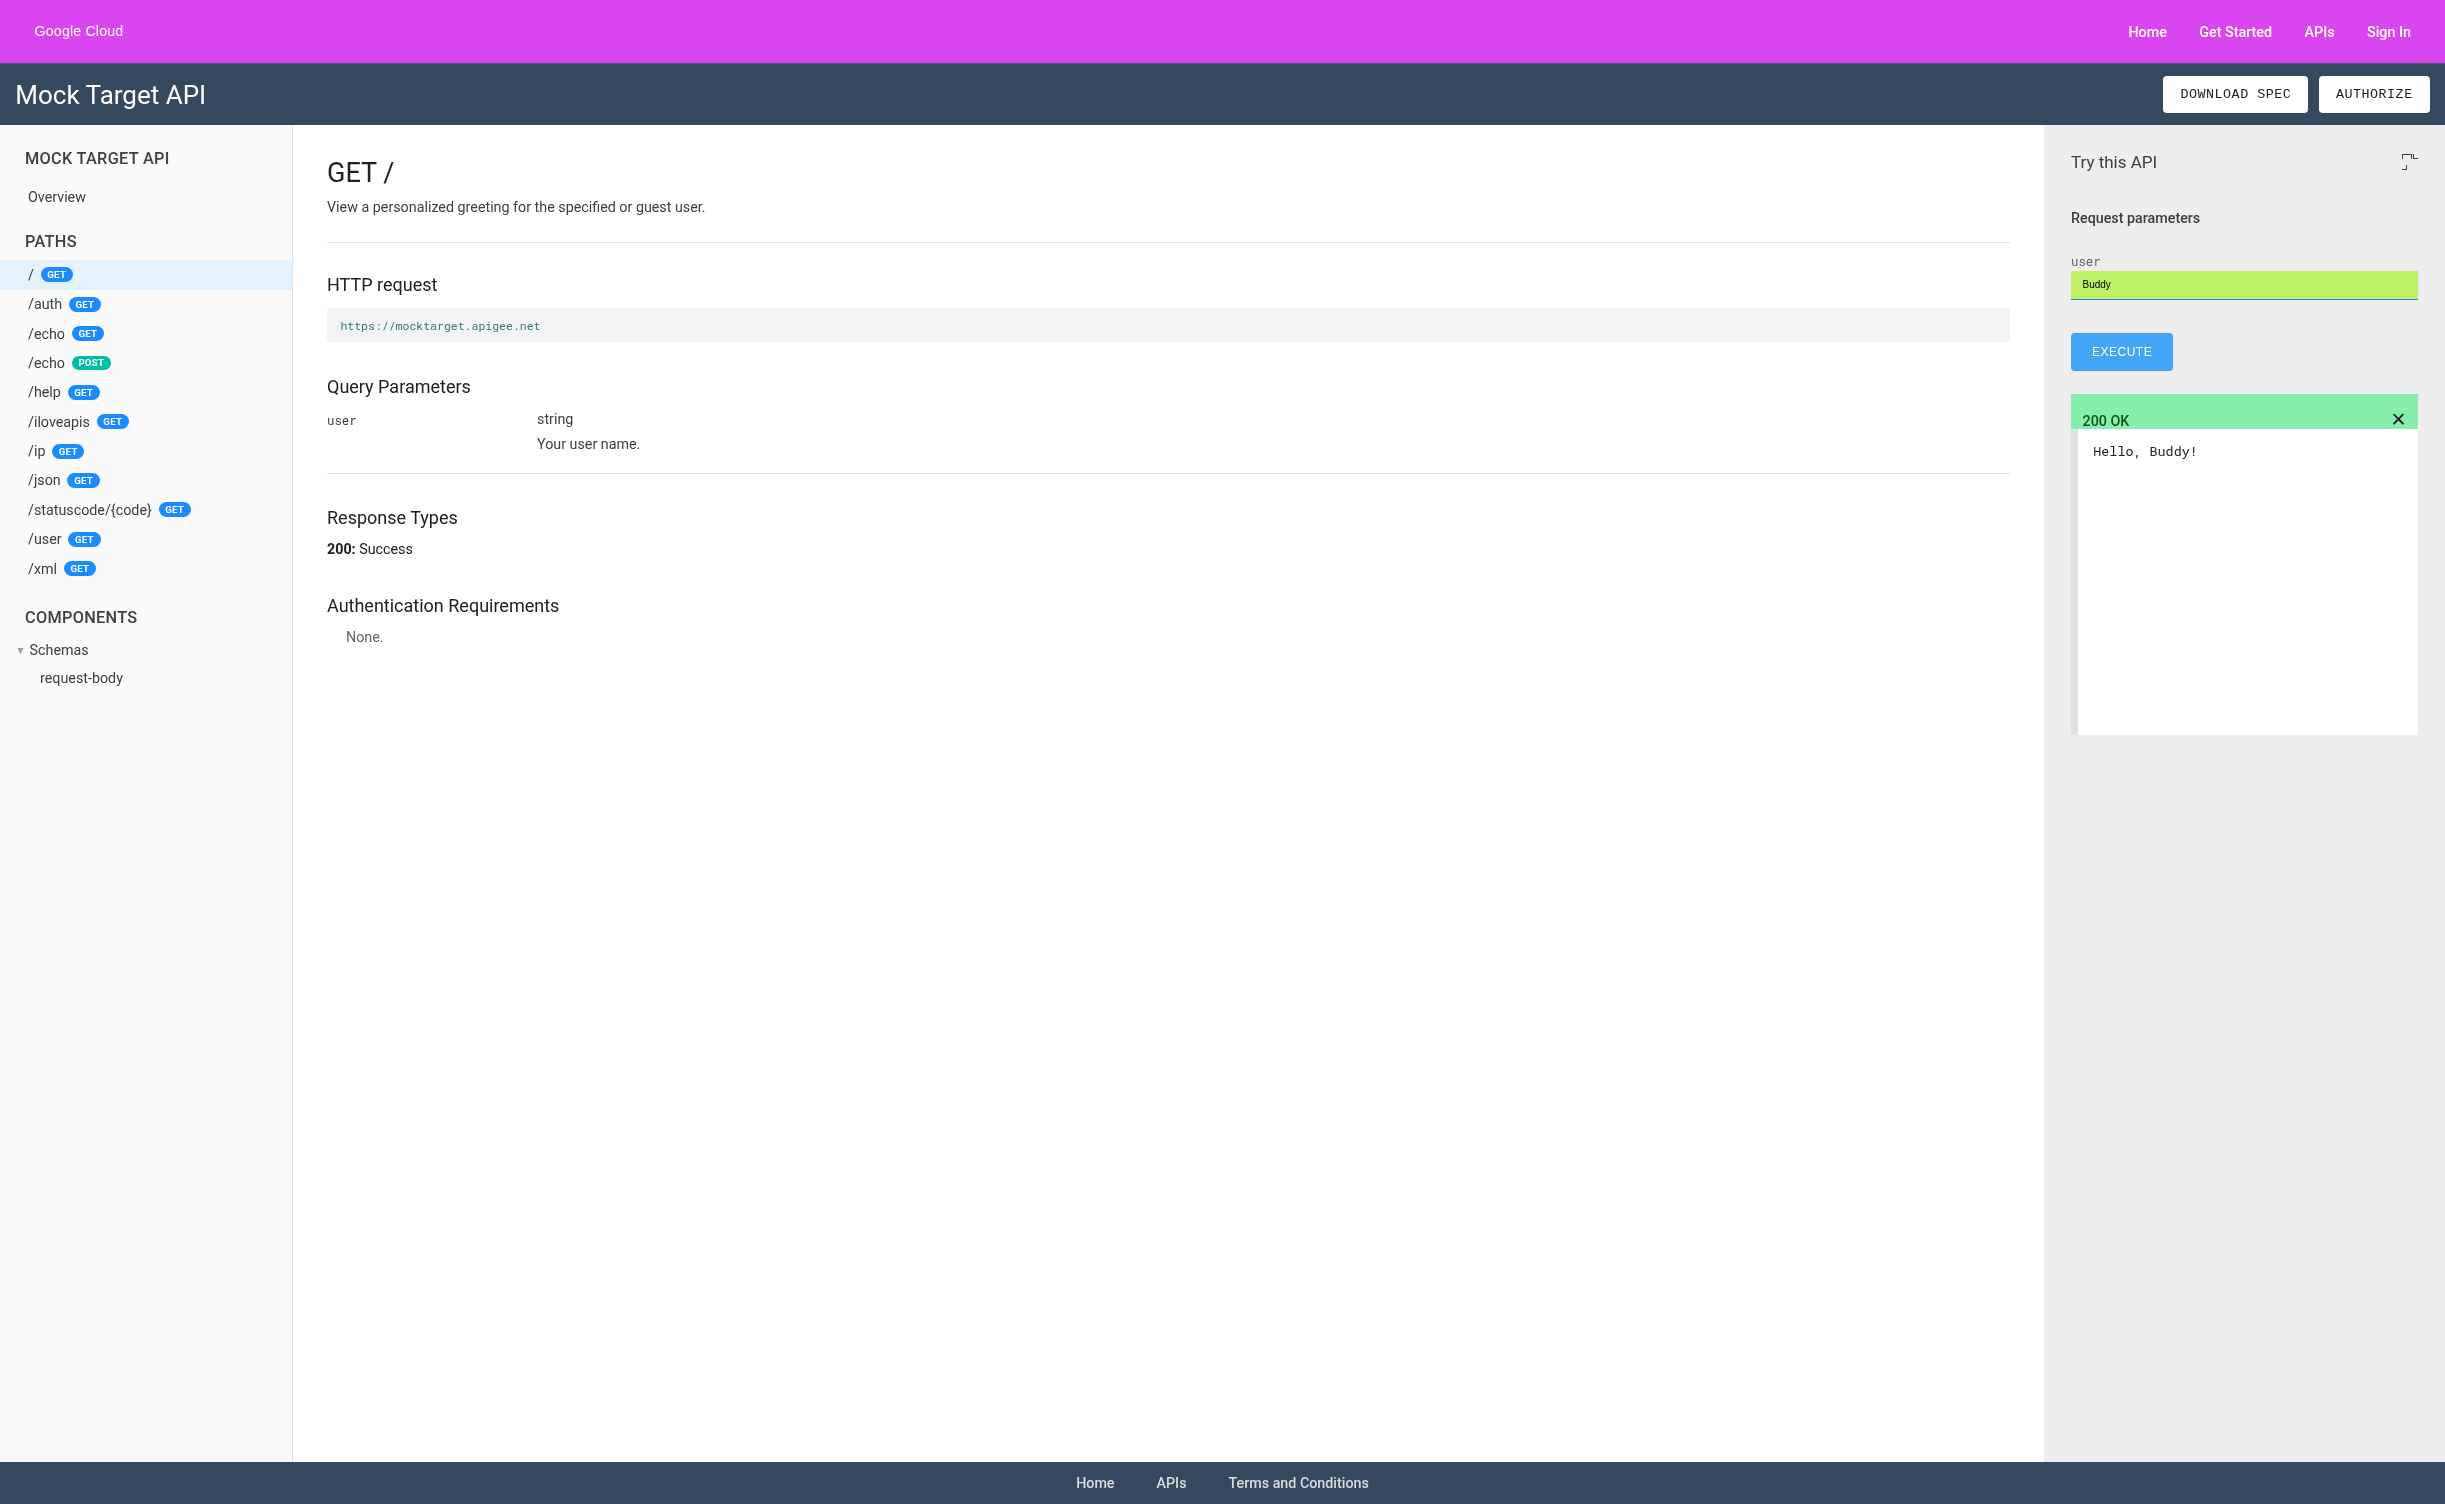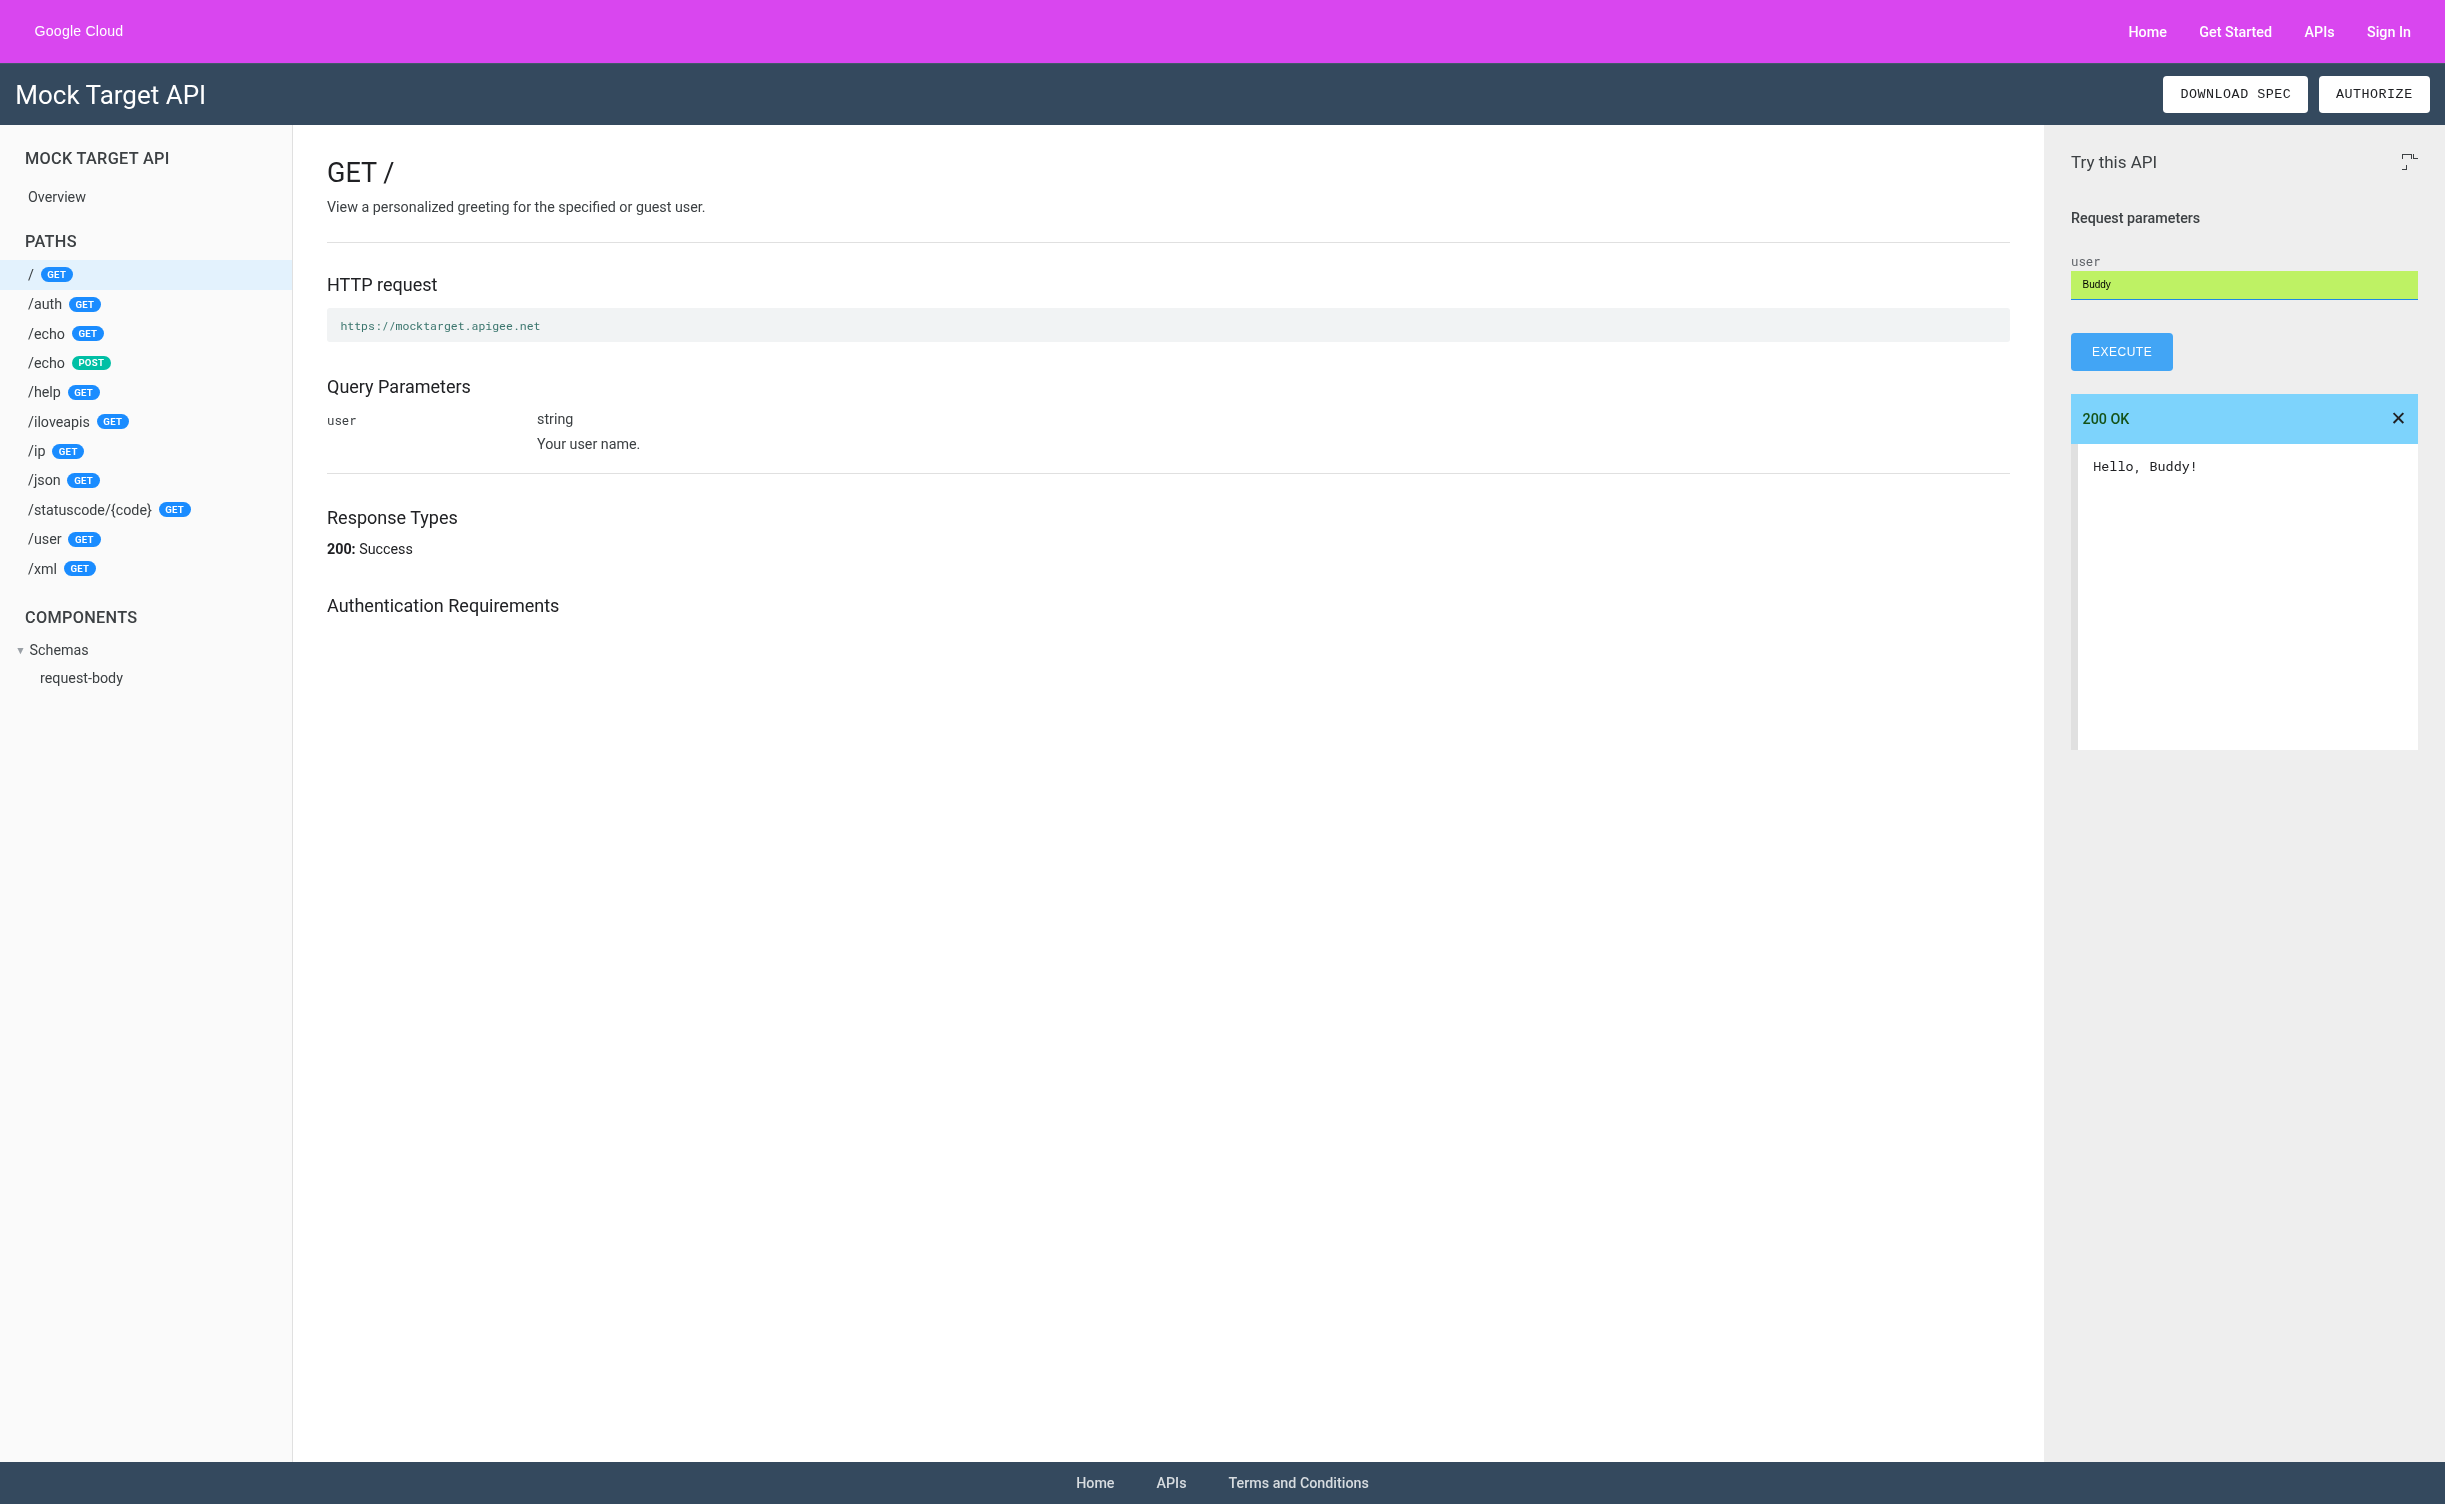--- a/index.html
+++ b/index.html
@@ -44,21 +44,21 @@
   .expand-icon { cursor:pointer; width:16.3px; height:16.3px; display:flex; flex-wrap:wrap; justify-content:space-between; align-content:space-between; }
   .expand-icon span { width:4.8px; height:4.8px; border:1.9px solid #3c4043; }
   .expand-icon span:nth-child(1){ border-right:none; border-bottom:none; }
   .expand-icon span:nth-child(2){ border-left:none; border-bottom:none; }
   .expand-icon span:nth-child(3){ border-right:none; border-top:none; }
   .expand-icon span:nth-child(4){ border-left:none; border-top:none; }
   .req-h { font-size:14.3px; font-weight:500; color:#3c4043; margin-bottom:27px; }
   .field-label { font-family:'Roboto Mono',monospace; font-size:12.4px; color:#5f6368; margin-bottom:1.9px; display:block; }
   .field-input { width:100%; border:none; border-bottom:1.9px solid #1e88e5; background:#bef264; padding:8.6px 11.5px; font-size:10px; outline:none; margin-bottom:32.5px; }
   .exec-btn { background:#42a5f5; color:#fff; border:none; border-radius:3.8px; padding:0 21px; height:38px; font-size:12px; font-weight:500; letter-spacing:0.5px; cursor:pointer; margin-bottom:23px; }
-  .status-bar { background:#7dd3fc; color:#1b5e20; height:50px; display:flex; align-items:center; justify-content:space-between; padding:0 11.5px; font-size:14.3px; font-weight:500; }
+  .status-bar { background:#86efac; color:#1b5e20; height:35px; display:flex; align-items:flex-end; justify-content:space-between; padding:0 11.5px; font-size:14.3px; font-weight:500; }
   .status-bar .status-text { color:#145218; }
   .close-x { font-size:19px; color:#202124; cursor:pointer; font-weight:300; line-height:1; }
   .resp-body { background:#fff; min-height:306px; padding:13.4px 15.3px; font-family:'Roboto Mono',monospace; font-size:13.4px; color:#202124; border-left:7.6px solid #e0e0e0; }
   .footer { background:#34495e; height:42px; display:flex; align-items:center; justify-content:center; gap:42px; }
   .footer a { color:#d7dce0; text-decoration:none; font-size:14.3px; font-weight:500; cursor:pointer; }
 </style>
 </head>
 <body>
 
 <div class="topbar">
@@ -157,20 +157,21 @@
         <div class="qp-desc">Your user name.</div>
       </div>
     </div>
 
     <h2 class="section-h">Response Types</h2>
     <p class="resp-line">
       <span class="resp-code">200:</span><span> Success</span>
     </p>
 
     <h2 class="section-h">Authentication Requirements</h2>
+    <p class="auth-body">None.</p>
   </main>
 
   <aside class="try">
     <div class="try-head">
       <div class="try-title">Try this API</div>
       <div class="expand-icon">
           <span></span>
           <span></span>
           <span></span>
           <span></span>

